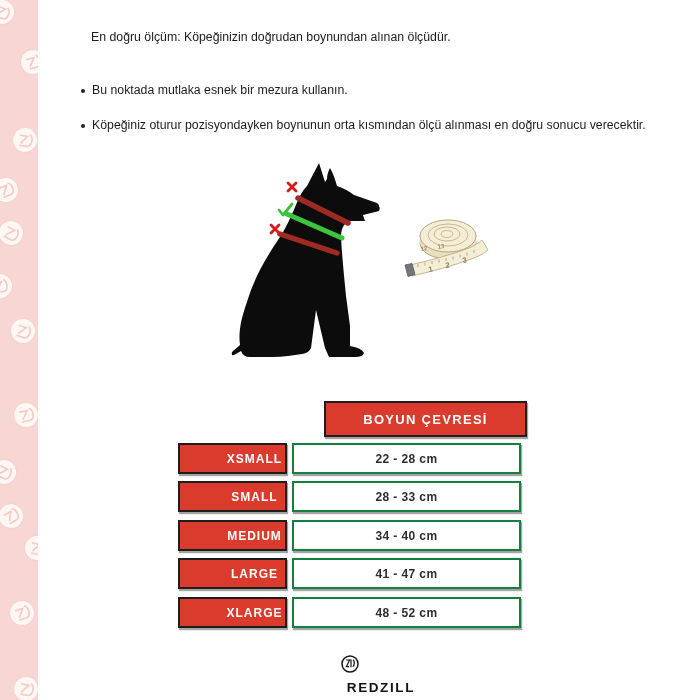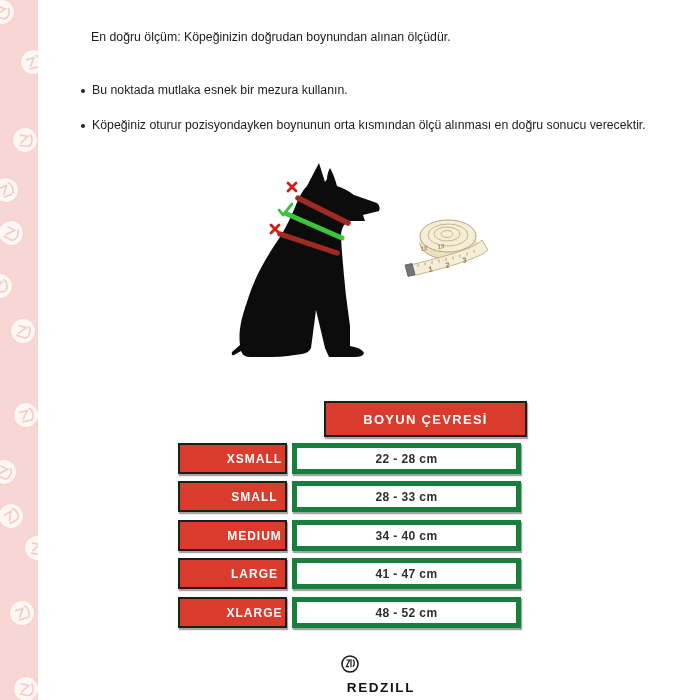--- a/index.html
+++ b/index.html
@@ -22,21 +22,21 @@
   
   .tbl-header{position:absolute;left:292px;top:401px;width:203px;height:36px;box-sizing:border-box;
         background:#db3b2c;border:2px solid #1d1d1d;box-shadow:1px 2px 1px rgba(90,90,90,.55);
         color:#ffffff;font-weight:bold;font-size:13px;letter-spacing:1.3px;
         display:flex;align-items:center;justify-content:center;margin-left:32px;}
   .size-cell{position:absolute;left:178px;width:109px;height:31px;box-sizing:border-box;
         background:#db3b2c;border:2px solid #1d1d1d;box-shadow:1px 2px 1px rgba(90,90,90,.55);
         color:#ffffff;font-weight:bold;font-size:12px;letter-spacing:1px;
         display:flex;align-items:center;justify-content:center;padding-left:44px;}
   .range-cell{position:absolute;left:292px;width:229px;height:31px;box-sizing:border-box;
-        background:#ffffff;border:5px solid #15803d;box-shadow:1px 2px 1px rgba(90,90,90,.55);
+        background:#ffffff;border:2px solid #15803d;box-shadow:1px 2px 1px rgba(90,90,90,.55);
         color:#2e2e2e;font-weight:600;font-size:12px;letter-spacing:.4px;
         display:flex;align-items:center;justify-content:center;}
 
   
   .brand-mark{position:absolute;left:340px;top:654px;}
   .brand-name{position:absolute;left:285px;top:680px;width:130px;text-align:right;
         font-size:13.5px;font-weight:bold;letter-spacing:1.6px;color:#141414;white-space:nowrap;}
 </style>
 </head>
 <body>

